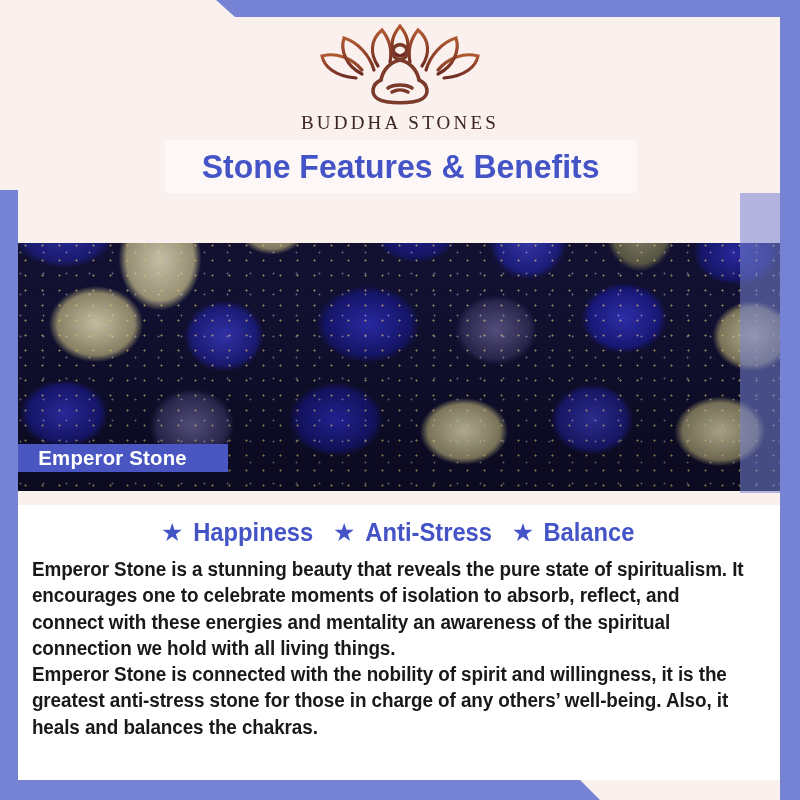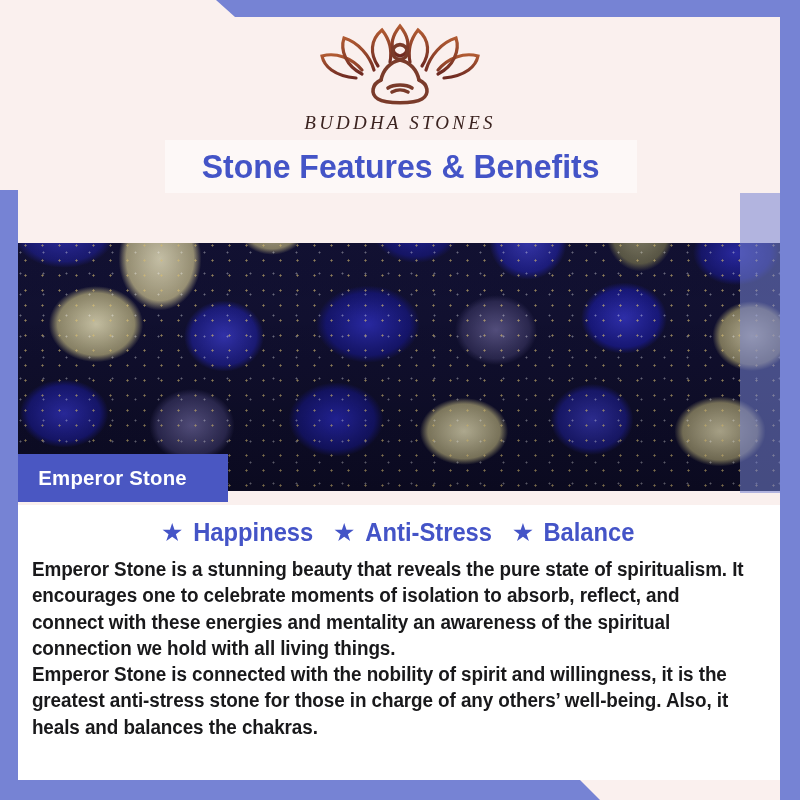--- a/index.html
+++ b/index.html
@@ -44,21 +44,20 @@
     position:absolute; top:193px; right:20px; width:40px; height:300px;
     background:rgba(118,131,212,0.55);
     z-index:4;
   }
 
   
   .header {
     position:absolute; top:0; left:0; width:800px; height:243px;
     background:#faf0ee;
     z-index:2;
-    font-style:italic;
   }
   .logo-wrap {
     position:absolute; top:22px; left:0; width:800px;
     display:flex; flex-direction:column; align-items:center;
   }
   .logo-mark { width:176px; height:84px; display:block; }
   .logo-text {
     margin-top:6px;
     font-family:"Liberation Serif", serif;
     font-size:19px; font-weight:400; letter-spacing:3.2px;
@@ -116,22 +115,22 @@
     background-size: 17px 15px, 23px 21px;
     background-position: 0 0, 9px 7px;
     opacity:0.7;
   }
   .photo-darken {
     position:absolute; inset:0;
     background:linear-gradient(180deg, rgba(0,0,0,0.10) 0%, rgba(0,0,0,0.02) 40%, rgba(0,0,0,0.18) 100%);
   }
 
   .stone-badge {
-    position:absolute; top:454px; left:18px;
-    width:210px; height:48px;
+    position:absolute; top:444px; left:18px;
+    width:210px; height:28px;
     background:#4a57c2;
     display:flex; align-items:center;
     padding-left:18px;
     z-index:5;
   }
   .stone-badge-text {
     color:#ffffff; font-size:21px; font-weight:700;
     letter-spacing:0.2px;
     transform:scaleX(0.97);
     white-space:nowrap;

